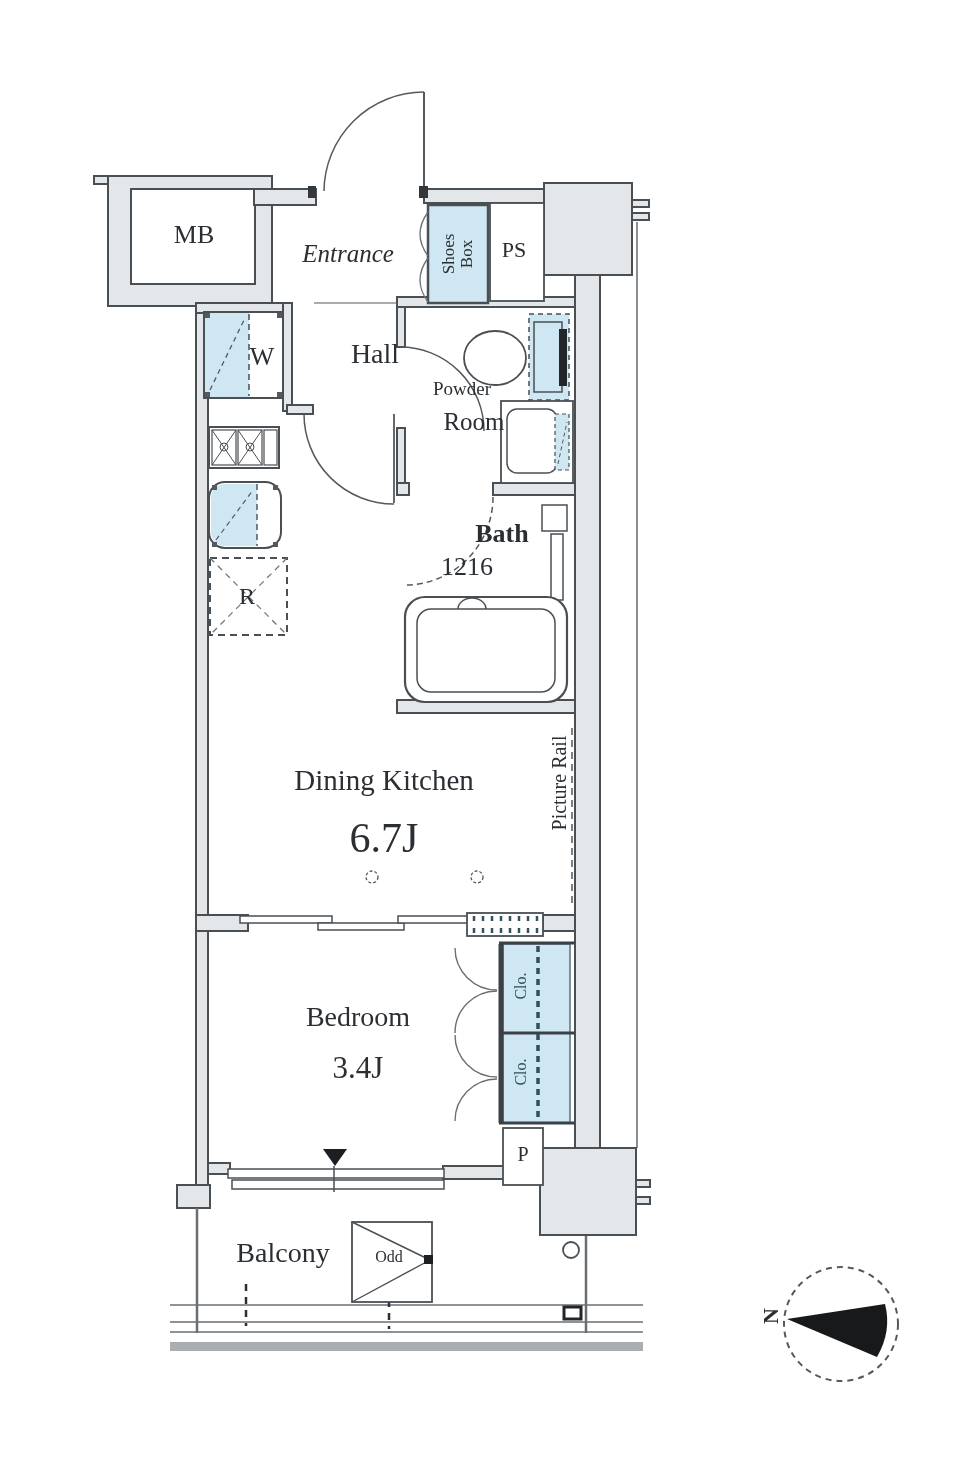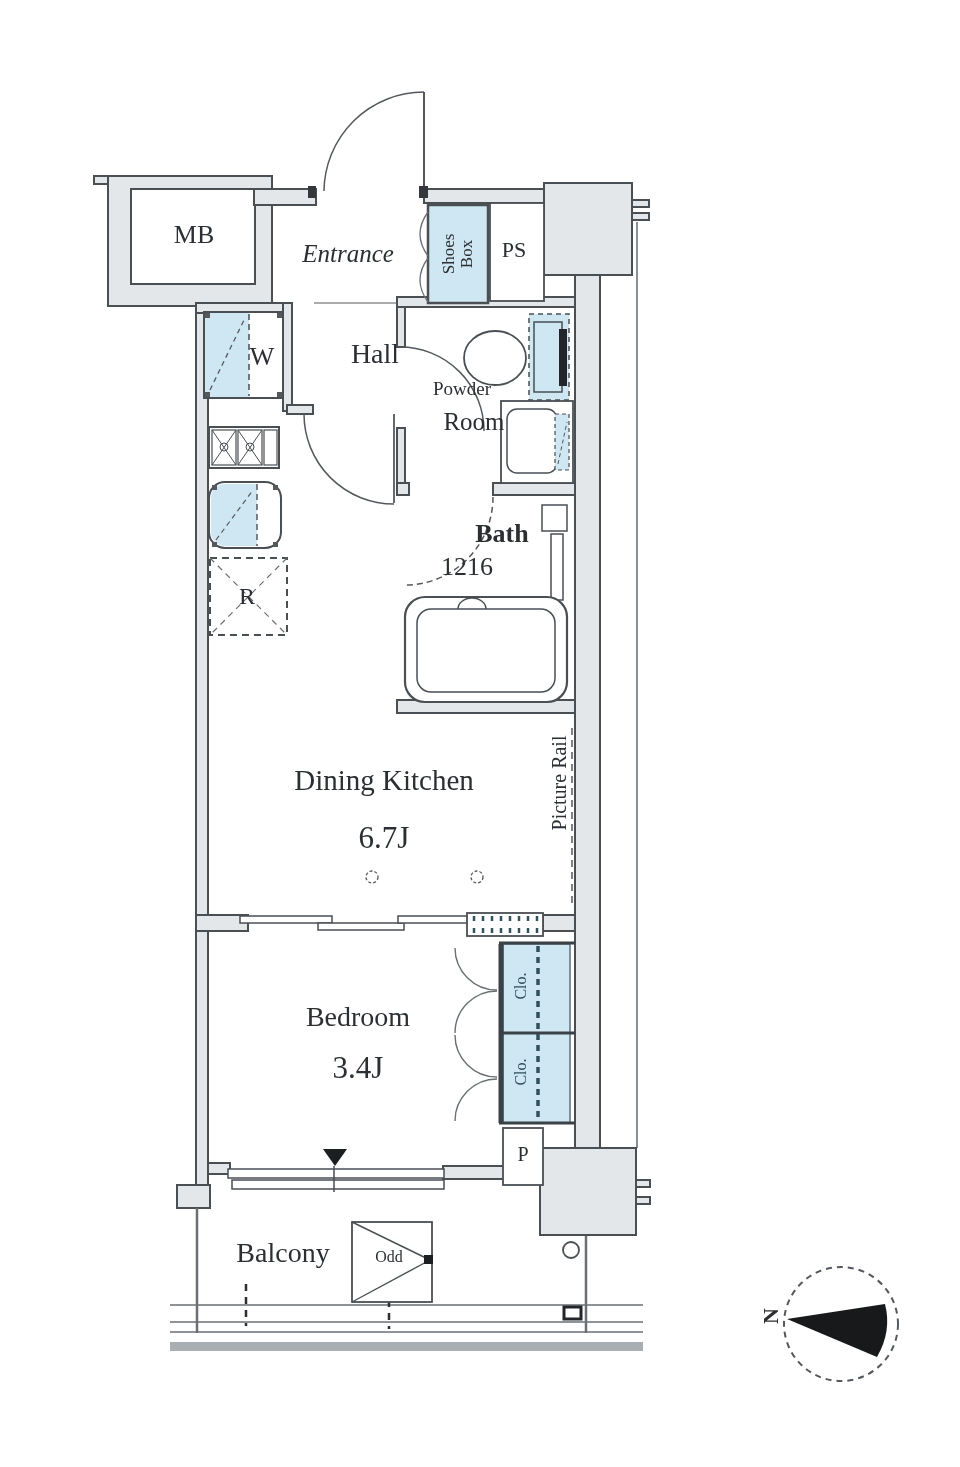--- a/index.html
+++ b/index.html
@@ -247,21 +247,21 @@
 
 <div class="lbl" style="left:514px;top:250px;font-size:22px;">PS</div>
 <div class="lbl" style="left:262px;top:357px;font-size:26px;">W</div>
 <div class="lbl" style="left:343px;top:354px;font-size:28px;margin-left:32px;">Hall</div>
 <div class="lbl" style="left:462px;top:389px;font-size:19px;">Powder</div>
 <div class="lbl" style="left:462px;top:422px;font-size:25px;margin-left:12px;">Room</div>
 <div class="lbl" style="left:502px;top:534px;font-size:26px;font-weight:bold;">Bath</div>
 <div class="lbl" style="left:467px;top:567px;font-size:26px;">1216</div>
 <div class="lbl" style="left:247px;top:597px;font-size:24px;">R</div>
 <div class="lbl" style="left:384px;top:780px;font-size:29px;">Dining Kitchen</div>
-<div class="lbl" style="left:384px;top:838px;font-size:31px;">6.7J</div>
+<div class="lbl" style="left:384px;top:838px;font-size:42px;">6.7J</div>
 <div class="lbl vert" style="left:559px;top:783px;font-size:20px;">Picture Rail</div>
 <div class="lbl" style="left:358px;top:1017px;font-size:28px;">Bedroom</div>
 <div class="lbl" style="left:358px;top:1068px;font-size:31px;">3.4J</div>
 <div class="lbl vert" style="left:521px;top:986px;font-size:16px;color:#2f4f5c;">Clo.</div>
 <div class="lbl vert" style="left:521px;top:1072px;font-size:16px;color:#2f4f5c;">Clo.</div>
 <div class="lbl" style="left:523px;top:1154px;font-size:20px;">P</div>
 <div class="lbl" style="left:283px;top:1253px;font-size:28px;">Balcony</div>
 <div class="lbl" style="left:389px;top:1257px;font-size:16px;">Odd</div>
 <div class="lbl vert" style="left:771px;top:1316px;font-size:22px;font-weight:bold;">N</div>
 

